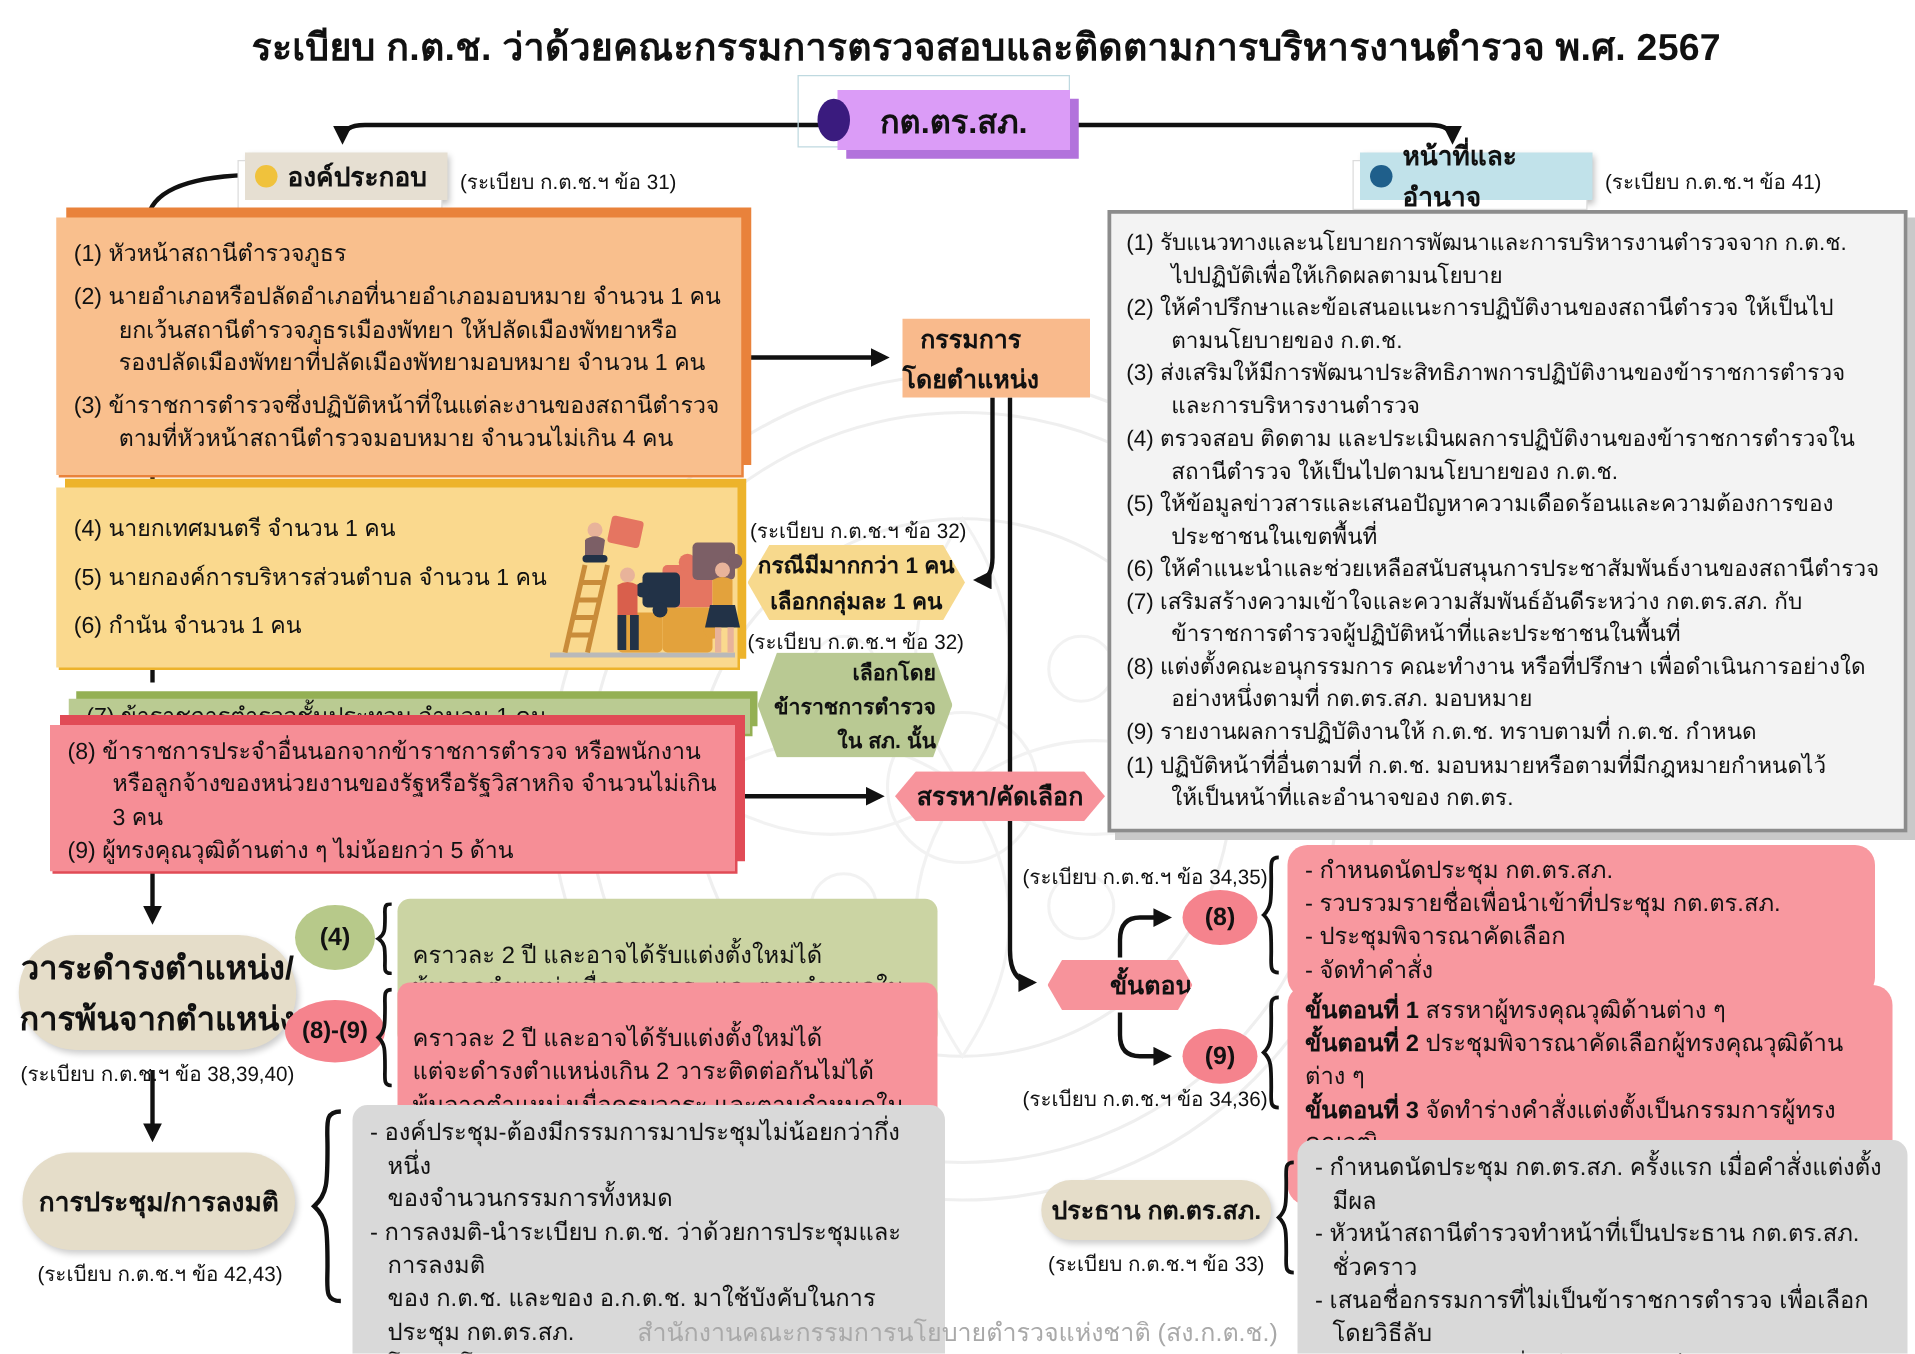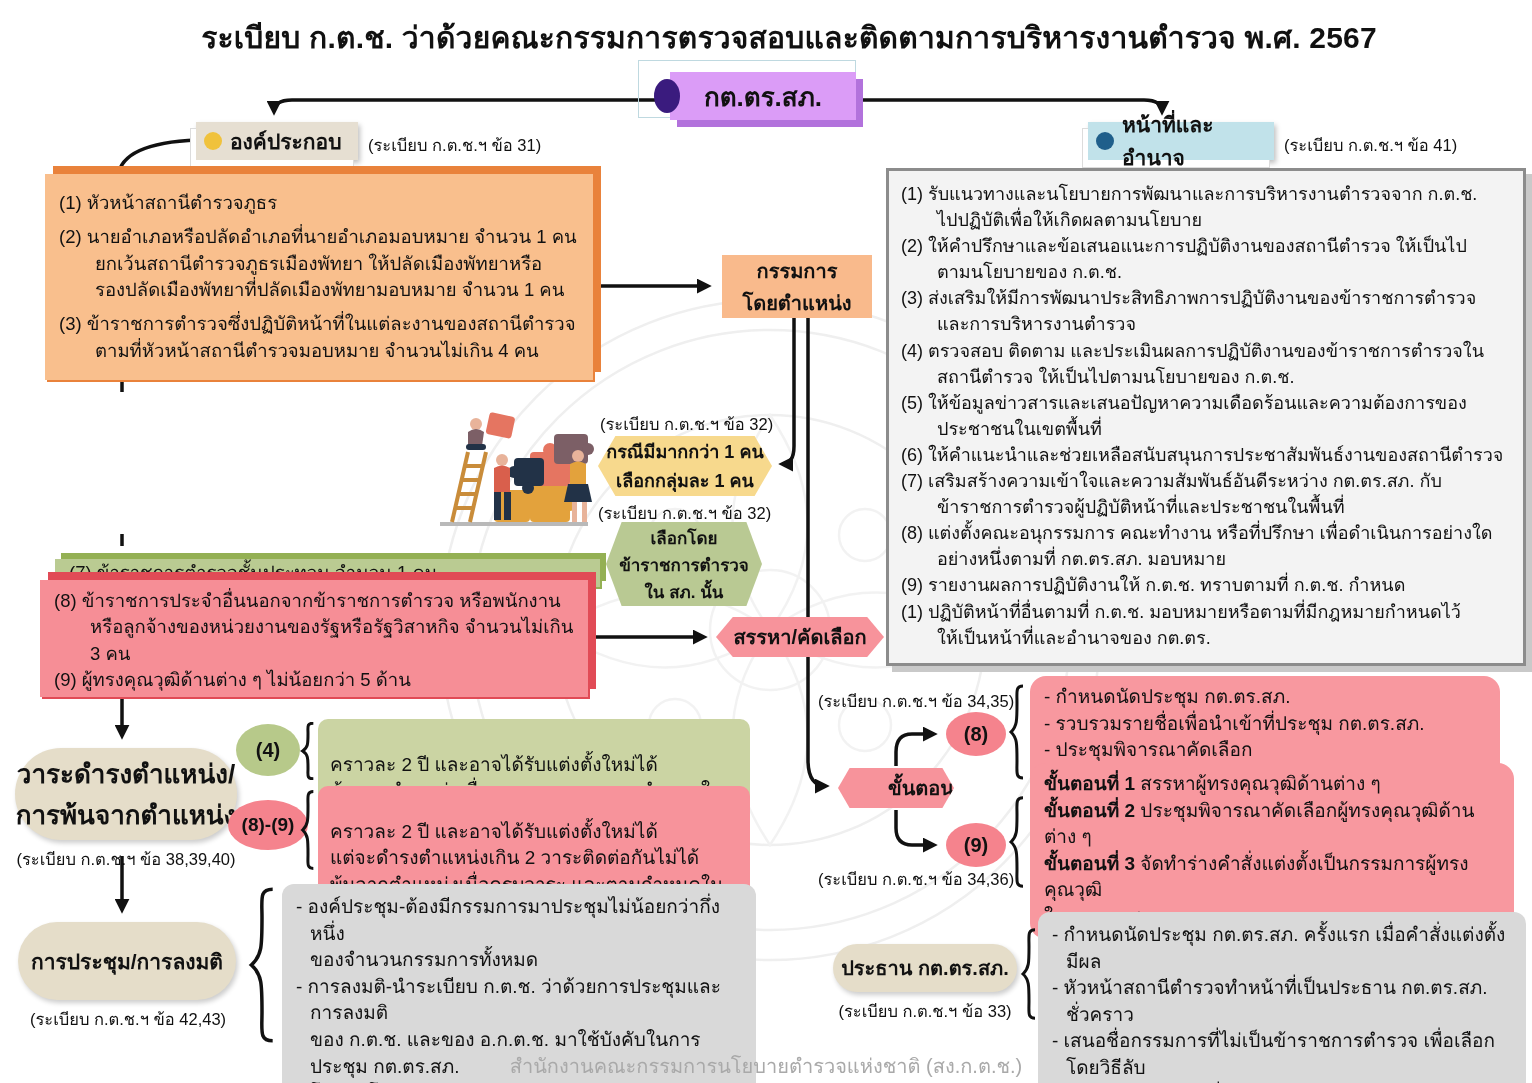--- a/index.html
+++ b/index.html
@@ -130,20 +130,25 @@
 
   <div class="abs stackbox edge-or" style="left:45px;top:174px;width:548px;height:206px;background:#F9BF8D;">
     <div class="hang">(1) หัวหน้าสถานีตำรวจภูธร</div>
     <div class="hang">(2) นายอำเภอหรือปลัดอำเภอที่นายอำเภอมอบหมาย จำนวน 1 คน
 ยกเว้นสถานีตำรวจภูธรเมืองพัทยา ให้ปลัดเมืองพัทยาหรือ
 รองปลัดเมืองพัทยาที่ปลัดเมืองพัทยามอบหมาย จำนวน 1 คน</div>
     <div class="hang">(3) ข้าราชการตำรวจซึ่งปฏิบัติหน้าที่ในแต่ละงานของสถานีตำรวจ
 ตามที่หัวหน้าสถานีตำรวจมอบหมาย จำนวนไม่เกิน 4 คน</div>
   </div>
 
+  <div class="abs stackbox edge-ye" style="left:45px;top:390px;width:545px;height:144px;background:#FAD98E;">
+    <div class="hang">(4) นายกเทศมนตรี จำนวน 1 คน</div>
+    <div class="hang">(5) นายกองค์การบริหารส่วนตำบล จำนวน 1 คน</div>
+    <div class="hang">(6) กำนัน จำนวน 1 คน</div>
+  </div>
 
   <div class="abs stackbox edge-gr" style="left:55px;top:544px;width:545px;height:28px;background:#BACB92;justify-content:center;margin-top:15px;">
     <div class="hang">(7) ข้าราชการตำรวจชั้นประทวน จำนวน 1 คน</div>
   </div>
 
   <div class="abs stackbox edge-pk" style="left:40px;top:580px;width:548px;height:117px;background:#F68E96;">
     <div class="hang">(8) ข้าราชการประจำอื่นนอกจากข้าราชการตำรวจ หรือพนักงาน
 หรือลูกจ้างของหน่วยงานของรัฐหรือรัฐวิสาหกิจ จำนวนไม่เกิน 3 คน</div>
     <div class="hang">(9) ผู้ทรงคุณวุฒิด้านต่าง ๆ ไม่น้อยกว่า 5 ด้าน</div>
   </div>
@@ -180,33 +185,33 @@
       <rect x="56" y="98" width="7" height="28" fill="#223247"></rect>
         <rect x="66" y="98" width="7" height="28" fill="#223247"></rect>
       <circle cx="140" cy="62" r="6" fill="#E8B39A"></circle>
       <path d="M132 70 q8 -5 16 0 l0 20 l-16 0 z" fill="#E3A23C"></path>
       <path d="M130 90 l20 0 l4 18 l-28 0 z" fill="#223247"></path>
       <rect x="134" y="108" width="5" height="20" fill="#E8B39A"></rect>
         <rect x="144" y="108" width="5" height="20" fill="#E8B39A"></rect>
     </g>
   </svg>
 
-  <div class="abs z2" style="left:722px;top:255px;width:150px;height:63px;background:#F9BA8C;display:flex;align-items:center;justify-content:center;text-align:center;font-weight:800;font-size:20px;white-space:pre-line;">
+  <div class="abs z2" style="left:722px;top:255px;width:150px;height:63px;background:#F9BA8C;display:flex;align-items:center;text-align:center;font-weight:800;font-size:20px;white-space:pre-line;">
     <span>กรรมการ
 โดยตำแหน่ง</span>
   </div>
 
   <div class="abs ref" style="left:600px;top:411px;width:172px;text-align:center;">(ระเบียบ ก.ต.ช.ฯ ข้อ 32)</div>
   <div class="abs hexa" style="left:598px;top:436px;width:174px;height:60px;background:#F7D98D;font-size:18px;">
     <span>กรณีมีมากกว่า 1 คน
 เลือกกลุ่มละ 1 คน</span>
   </div>
 
   <div class="abs ref" style="left:598px;top:500px;width:172px;text-align:center;">(ระเบียบ ก.ต.ช.ฯ ข้อ 32)</div>
-  <div class="abs hexa" style="left:606px;top:522px;width:156px;height:84px;background:#B9C993;font-size:17px;">
+  <div class="abs hexa" style="left:606px;top:522px;width:156px;height:84px;background:#B9C993;font-size:17px;text-align:right;">
     <span>เลือกโดย
 ข้าราชการตำรวจ
 ใน สภ. นั้น</span>
   </div>
 
   <div class="abs hexa" style="left:716px;top:617px;width:168px;height:40px;background:#F7939B;font-size:20px;">
     <span>สรรหา/คัดเลือก</span>
   </div>
 
   <div id="duties-box" class="abs">
@@ -303,21 +308,21 @@
 
   <div class="abs ellipse" style="left:946px;top:823px;width:60px;height:44px;background:#F5838D;font-size:20px;">
     <span>(9)</span>
   </div>
   <div class="abs ref" style="left:818px;top:866px;width:192px;text-align:right;">(ระเบียบ ก.ต.ช.ฯ ข้อ 34,36)</div>
   <div class="abs brace" style="left:1008px;top:796px;width:18px;height:92px;">
     <svg viewBox="0 0 24 100" preserveAspectRatio="none">
         <path d="M20 2 C10 2 12 8 12 20 C12 38 12 44 4 50 C12 56 12 62 12 80 C12 92 10 98 20 98" fill="none" stroke="#111" stroke-width="3" vector-effect="non-scaling-stroke"></path>
       </svg>
   </div>
-  <div class="abs note note-pink" style="left:1030px;top:763px;width:484px;">
+  <div class="abs note note-pink" style="left:1030px;top:788px;width:484px;">
     <div class="line"><b>ขั้นตอนที่ 1</b><span> สรรหาผู้ทรงคุณวุฒิด้านต่าง ๆ</span></div>
     <div class="line"><b>ขั้นตอนที่ 2</b><span> ประชุมพิจารณาคัดเลือกผู้ทรงคุณวุฒิด้านต่าง ๆ</span></div>
     <div class="line"><b>ขั้นตอนที่ 3</b><span> จัดทำร่างคำสั่งแต่งตั้งเป็นกรรมการผู้ทรงคุณวุฒิ
 ใน กต.ตร.สภ.</span></div>
   </div>
 
   <div class="abs beige" style="left:833px;top:944px;width:184px;height:48px;border-radius:24px;font-size:20px;">
     <span>ประธาน กต.ตร.สภ.</span>
   </div>
   <div class="abs ref" style="left:833px;top:998px;width:184px;text-align:center;">(ระเบียบ ก.ต.ช.ฯ ข้อ 33)</div>

